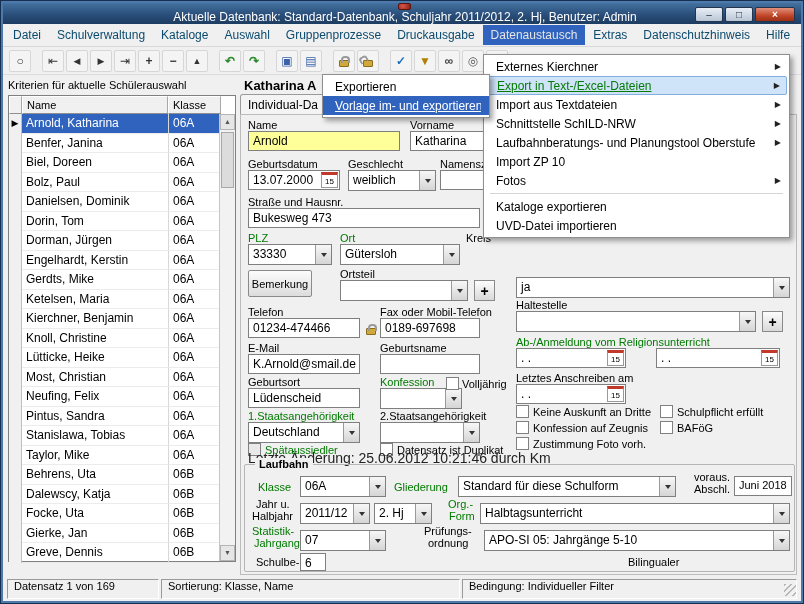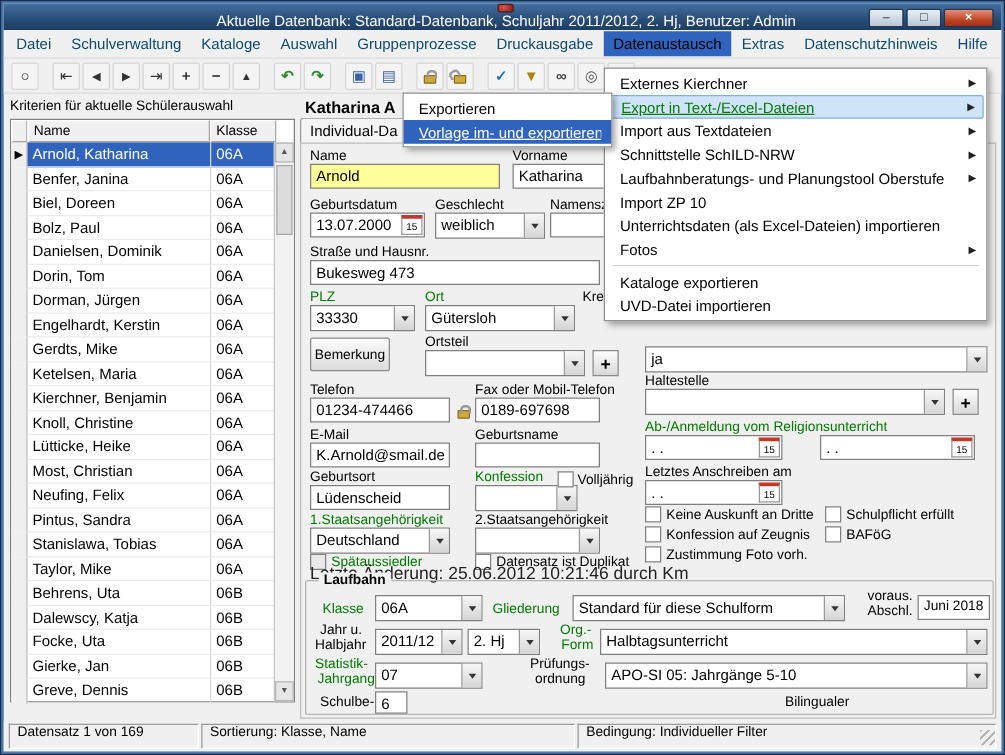--- a/index.html
+++ b/index.html
@@ -12,21 +12,21 @@
   #appicon{width:13px;height:13px;margin-left:4px;background:radial-gradient(circle at 35% 35%,#d4574a,#8c1f16);border:1px solid #5d120c;border-radius:2px;}
   #wtitle{color:#fff;font-size:12px;margin-left:6px;white-space:nowrap;}
   #winbtns{position:absolute;right:6px;top:4px;display:flex;gap:2px;}
   .wbtn{width:28px;height:15px;border:1px solid #22354d;border-radius:2px;
     background:linear-gradient(#e8eef5,#b9c6d6);color:#1c2c3f;font-size:10px;line-height:13px;text-align:center;}
   .wbtn.close{width:40px;background:linear-gradient(#e2907c,#c04527 60%,#9c2f14);color:#fff;font-weight:bold;}
   
   #menubar{position:absolute;left:3px;top:24px;width:798px;height:23px;background:#f0f0f0;
     border-bottom:1px solid #d8d8d8;display:flex;align-items:center;padding-left:2px;}
   .mbitem{font-size:12px;padding:3px 8px;color:#0c4a6e;white-space:nowrap;}
-  .mbitem.active{background:#2f63bd;color:#000000;}
+  .mbitem.active{background:#2f63bd;color:#e5e5e5;}
   
   #toolbar{position:absolute;left:3px;top:47px;width:798px;height:28px;background:#f0f0f0;
     border-bottom:1px solid #dcdcdc;display:flex;align-items:center;padding-left:6px;}
   .tbtn{width:22px;height:22px;margin-right:2px;border:1px solid #d6d6d6;border-radius:2px;
     background:#f4f4f4;display:flex;align-items:center;justify-content:center;font-size:12px;color:#333;}
   .tbtn.gap{margin-left:9px;}
   .locksh{position:relative;width:10px;height:7px;background:#d0a93c;border:1px solid #8a6d1d;border-radius:1px;margin-top:5px;}
   .locksh:before{content:"";position:absolute;left:1px;top:-5px;width:5px;height:5px;border:2px solid #9a9a9a;border-bottom:none;border-radius:4px 4px 0 0;}
   .locksh.open:before{left:-5px;transform:rotate(-30deg);}
   
@@ -488,23 +488,20 @@
         <span class="miarr">▶</span>
       </div>
     <div class="mi">
         <span class="milbl">Laufbahnberatungs- und Planungstool Oberstufe</span>
         <span class="miarr">▶</span>
       </div>
     <div class="mi">
         <span class="milbl">Import ZP 10</span>
       </div>
     <div class="mi">
-        <span class="milbl">Unterrichtsdaten (als Excel-Dateien) importieren</span>
-      </div>
-    <div class="mi">
         <span class="milbl">Fotos</span>
         <span class="miarr">▶</span>
       </div>
     <div class="msep"></div>
     <div class="mi">
         <span class="milbl">Kataloge exportieren</span>
       </div>
     <div class="mi">
         <span class="milbl">UVD-Datei importieren</span>
       </div>

